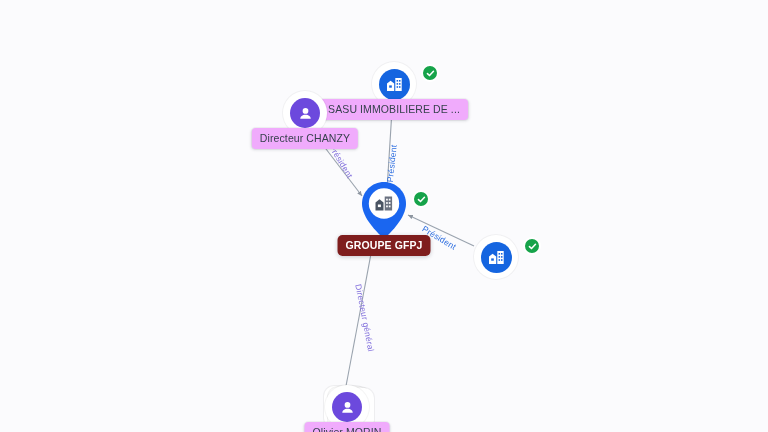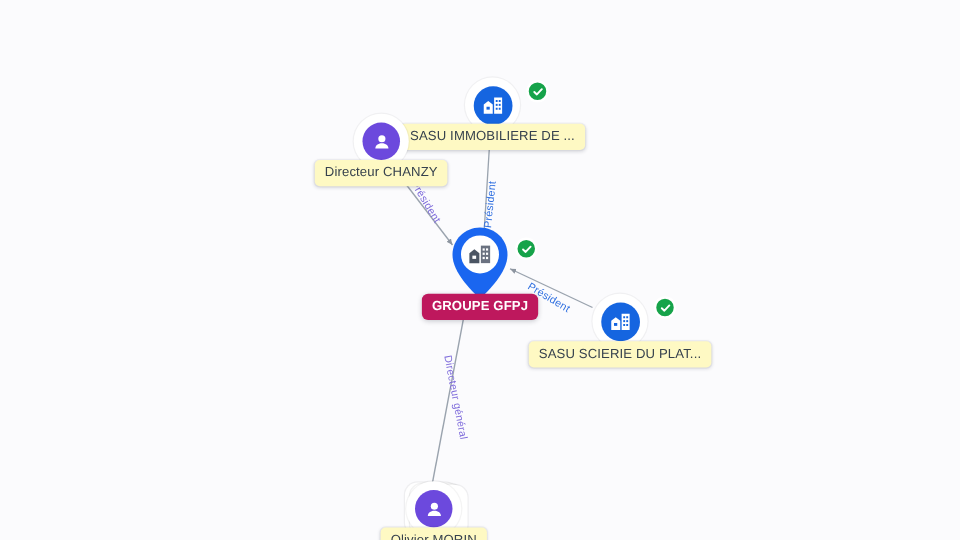--- a/index.html
+++ b/index.html
@@ -120,27 +120,27 @@
 
   
   .label {
     position: absolute;
     transform: translate(-50%, 0);
     white-space: nowrap;
     font-size: 10.5px;
     line-height: 1;
     padding: 5px 8px;
     border-radius: 4px;
-    background: #fef9c3;
+    background: #f0abfc;
     color: #36414d;
     box-shadow: 0 1px 3px rgba(16,24,40,0.14), 0 0 0 1px rgba(16,24,40,0.04);
     letter-spacing: 0.1px;
   }
   .label.selected {
-    background: #be185d;
+    background: #7f1d1d;
     color: #ffffff;
     font-weight: bold;
     border-radius: 5px;
     box-shadow: 0 1px 4px rgba(16,24,40,0.22);
   }
 
   
   .edge-label {
     position: absolute;
     white-space: nowrap;
@@ -267,21 +267,20 @@
         <rect x="10.6" y="10.2" width="1.5" height="1.6" fill="#1565e0"></rect>
         <rect x="13" y="10.2" width="1.5" height="1.6" fill="#1565e0"></rect>
       </svg>
     </div>
     <div class="badge" style="left:27px; top:-20px;">
       <svg width="9" height="9" viewBox="0 0 10 10" xmlns="http://www.w3.org/2000/svg">
         <path d="M1.6 5.1 L3.9 7.3 L8.3 2.6" stroke="#ffffff" stroke-width="1.7" fill="none" stroke-linecap="round" stroke-linejoin="round"></path>
       </svg>
     </div>
   </div>
-  <div class="label" style="left:496px; top:273px;">SASU SCIERIE DU PLAT...</div>
 
   <div class="node" style="left:347px; top:407px;">
     <div class="stack-card s3"></div>
     <div class="stack-card s2"></div>
     <div class="stack-card s1"></div>
     <div class="person-halo"></div>
     <div class="person-disc">
       <svg width="15" height="15" viewBox="0 0 16 16" xmlns="http://www.w3.org/2000/svg">
         <circle cx="8" cy="5.3" r="3.05" fill="#ffffff"></circle>
         <path d="M8 9.2 C4.6 9.2 2.4 11.2 2.4 13.6 L13.6 13.6 C13.6 11.2 11.4 9.2 8 9.2 Z" fill="#ffffff"></path>

